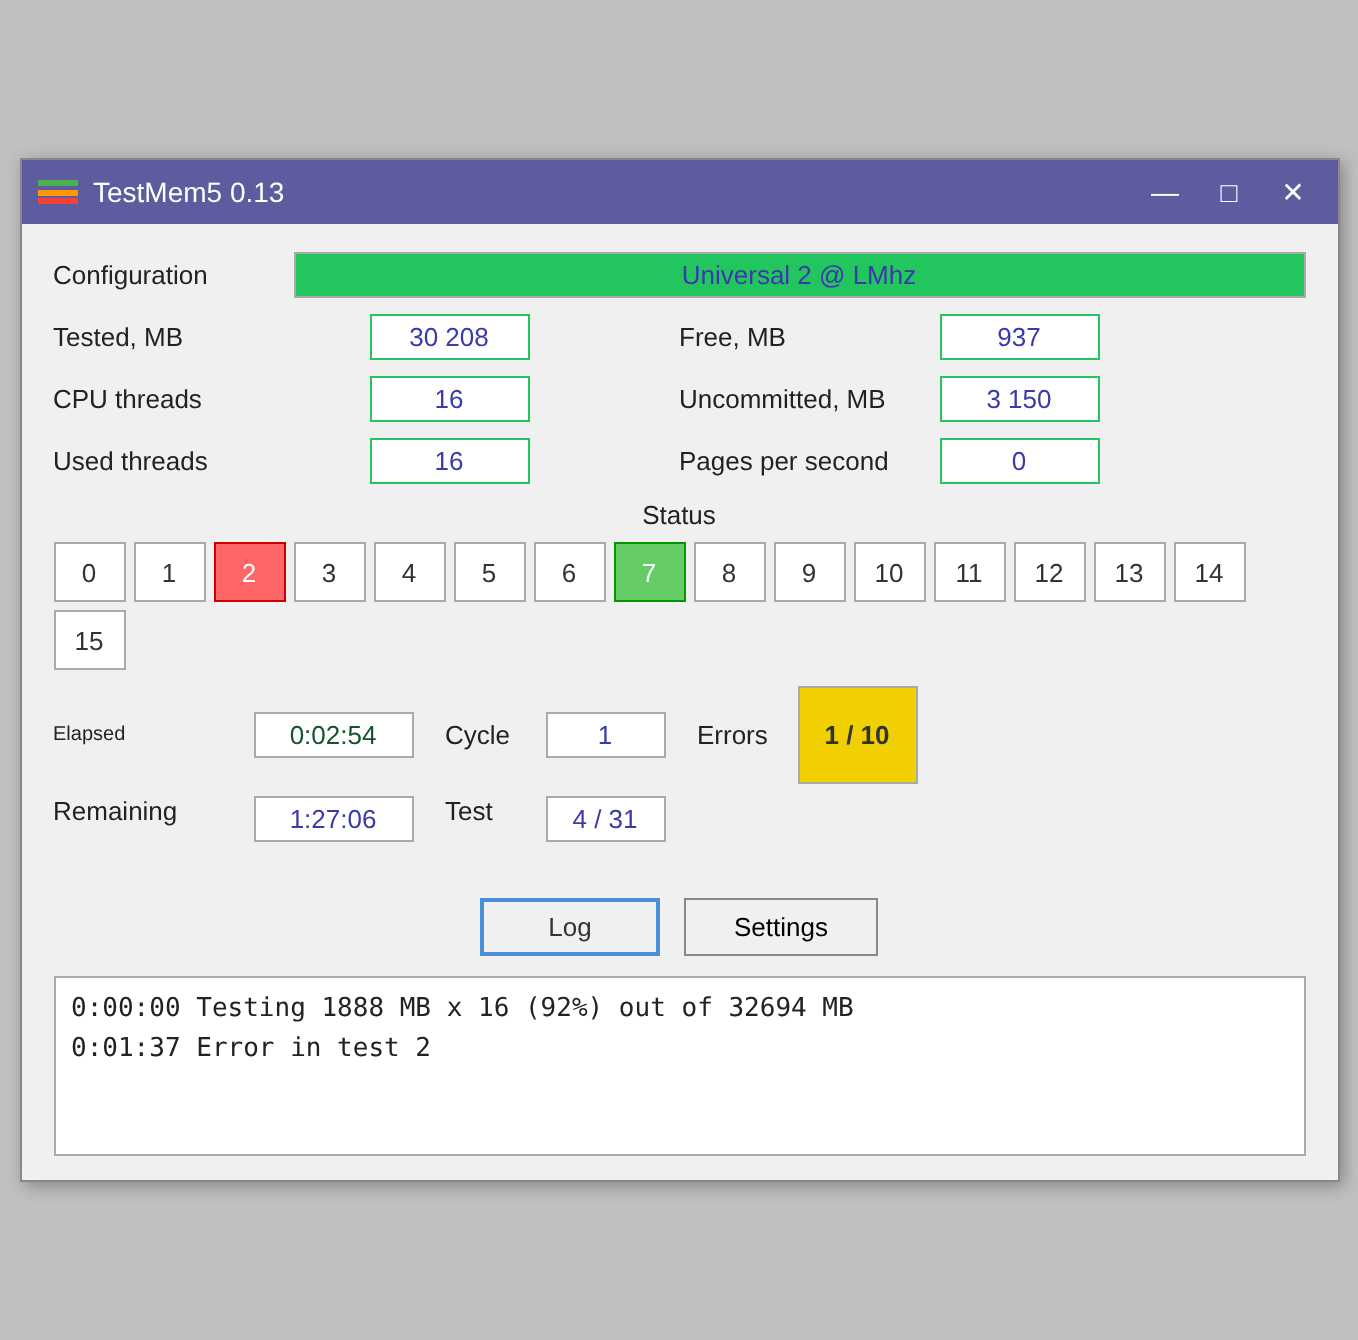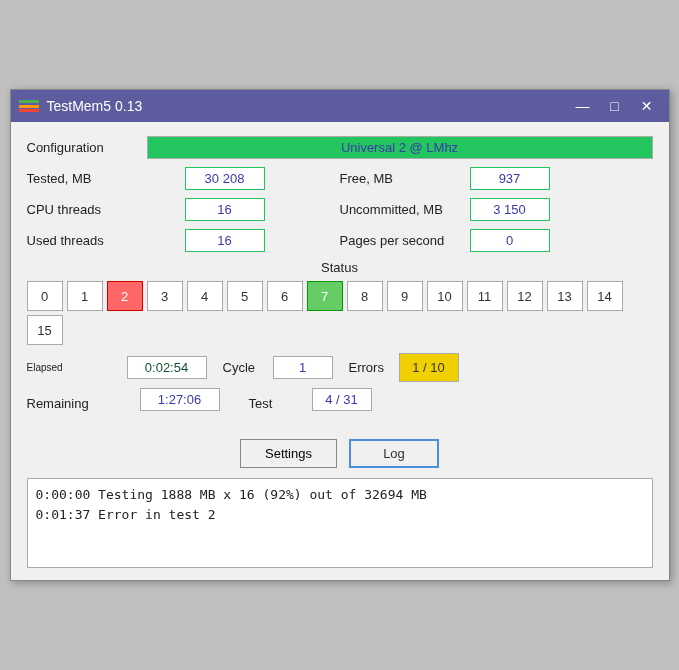--- a/index.html
+++ b/index.html
@@ -174,32 +174,32 @@
       font-size: 13px;
       color: #3a3aaa;
       text-align: center;
       min-width: 60px;
       margin-right: 16px;
     }
     .errors-label { width: 50px; font-size: 13px; color: #222; }
     .errors-value {
       border: 1px solid #aaa;
       background: #f0d000;
-      padding: 6px 8px;
+      padding: 16px 8px;
       font-size: 13px;
       color: #333;
       text-align: center;
       min-width: 60px;
-      font-weight: normal;
+      font-weight: bold;
     }
     .remaining-row {
       display: flex;
-      align-items: flex-end;
+      align-items: flex-start;
       margin-bottom: 28px;
-      gap: 13px;
+      gap: 0;
     }
     .remaining-label { width: 100px; font-size: 13px; color: #222; }
     .remaining-value {
       border: 1px solid #aaa;
       background: white;
       padding: 3px 8px;
       font-size: 13px;
       color: #3a3aaa;
       text-align: center;
       min-width: 80px;
@@ -336,22 +336,22 @@
     </div>
 
     <div class="remaining-row">
       <div class="remaining-label">Remaining</div>
       <div class="remaining-value">1:27:06</div>
       <div class="test-label">Test</div>
       <div class="test-value">4 / 31</div>
     </div>
 
     <div class="buttons-row">
+      <button class="btn log-btn">Log</button>
       <button class="btn">Settings</button>
-      <button class="btn log-btn">Log</button>
     </div>
 
     <div class="log-area" id="log-container">
         <span class="log-line">0:00:00  Testing 1888 MB x 16 (92%) out of 32694 MB</span>
         <span class="log-line">0:01:37  Error in test 2</span>
       </div>
 
   </div>
 </div>
 

